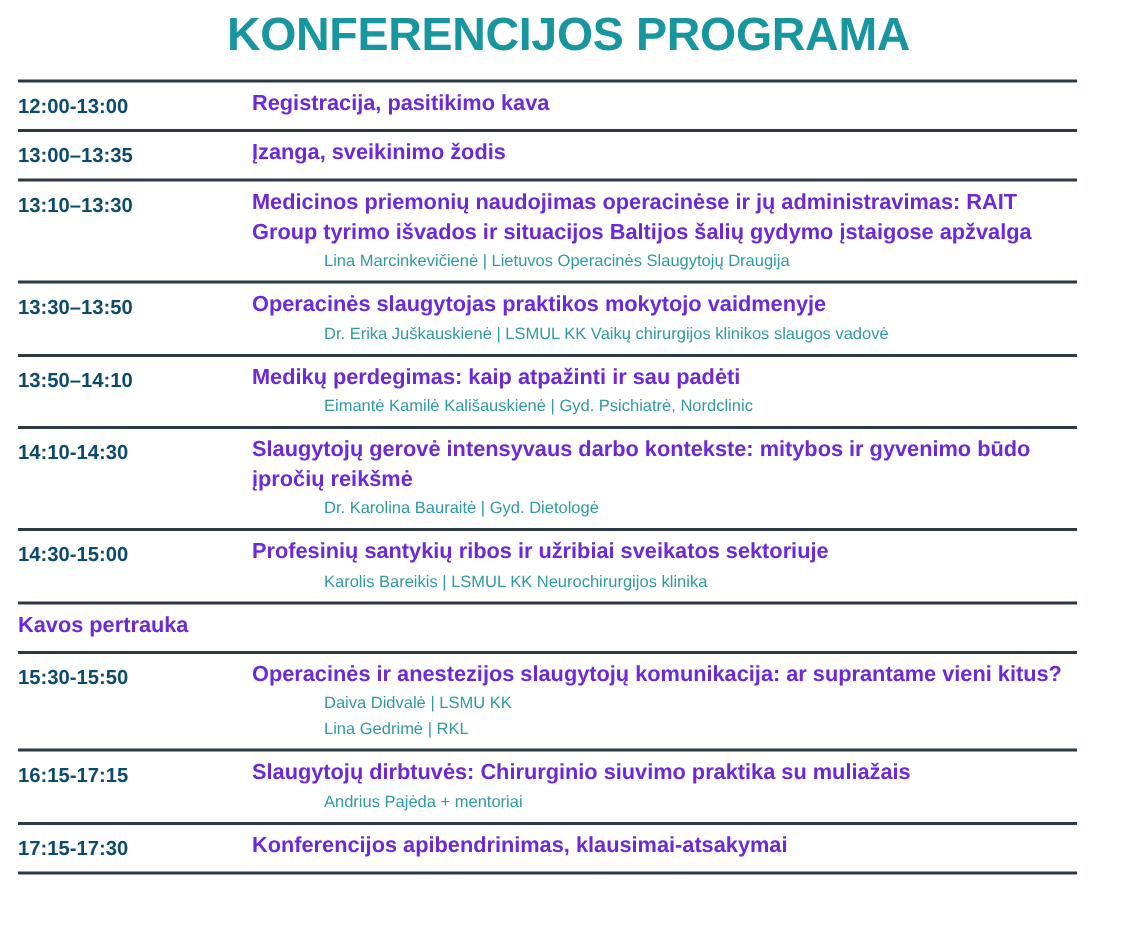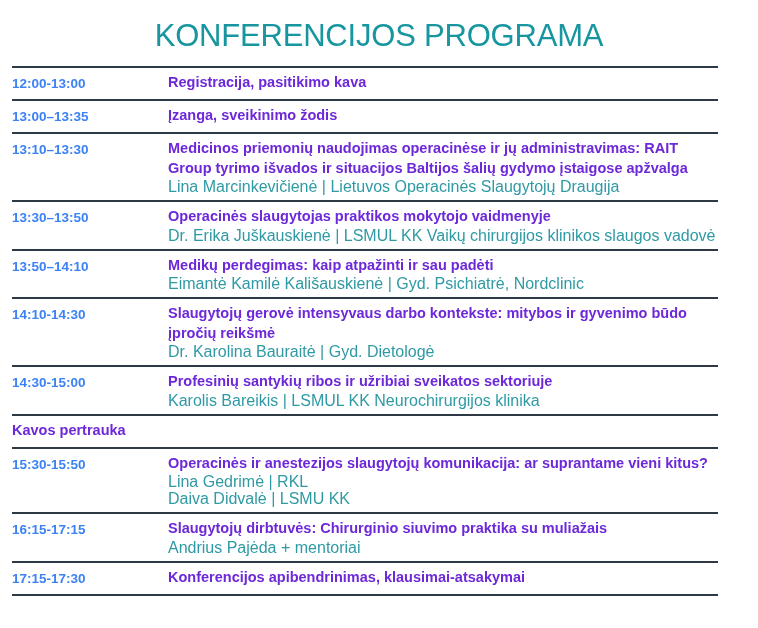--- a/index.html
+++ b/index.html
@@ -19,25 +19,25 @@
   .page {
     width: 758px;
     height: 628px;
     position: relative;
     box-sizing: border-box;
   }
 
   
   .program-title {
     margin: 0;
-    padding-top: 19px;
+    padding-top: 6px;
     text-align: center;
     color: #1896a0;
     font-size: 31px;
-    font-weight: normal;
+    font-weight: bold;
     letter-spacing: -0.2px;
     line-height: 34px;
   }
 
   
   .schedule {
     margin: 0;
     padding: 0 40px 0 12px;
     box-sizing: border-box;
     width: 758px;
@@ -54,21 +54,21 @@
     align-items: flex-start;
     border-bottom: 2px solid #2d3a45;
     padding: 5px 0 5px 0;
     min-height: 21px;
   }
 
   .row-time {
     flex: 0 0 156px;
     font-size: 13.5px;
     font-weight: bold;
-    color: #3b82f6;
+    color: #0c4a6e;
     line-height: 19px;
     padding-top: 1px;
     white-space: nowrap;
   }
 
   .row-body {
     flex: 1 1 auto;
     min-width: 0;
   }
 
@@ -79,25 +79,26 @@
     line-height: 19.5px;
   }
 
   .row-speakers {
     margin: 0;
     padding: 0;
     list-style: none;
   }
 
   .row-speaker {
-    font-size: 16px;
+    font-size: 11px;
     font-weight: normal;
     color: #2f9aa4;
     line-height: 16px;
     margin-top: 1px;
+    margin-left: 48px;
   }
 
   .row:last-child {
     border-bottom: 2px solid #2d3a45;
   }
 </style>
 </head>
 <body>
 
 <div class="page">
@@ -166,22 +167,22 @@
         <div class="row">
           <div class="row-body">
             <div class="row-title">Kavos pertrauka</div>
           </div>
         </div>
         <div class="row">
           <div class="row-time">15:30-15:50</div>
           <div class="row-body">
             <div class="row-title">Operacinės ir anestezijos slaugytojų komunikacija: ar suprantame vieni kitus?</div>
             <ul class="row-speakers">
+              <li class="row-speaker">Daiva Didvalė | LSMU KK</li>
               <li class="row-speaker">Lina Gedrimė | RKL</li>
-              <li class="row-speaker">Daiva Didvalė | LSMU KK</li>
             </ul>
           </div>
         </div>
         <div class="row">
           <div class="row-time">16:15-17:15</div>
           <div class="row-body">
             <div class="row-title">Slaugytojų dirbtuvės: Chirurginio siuvimo praktika su muliažais</div>
             <ul class="row-speakers">
               <li class="row-speaker">Andrius Pajėda + mentoriai</li>
             </ul>

